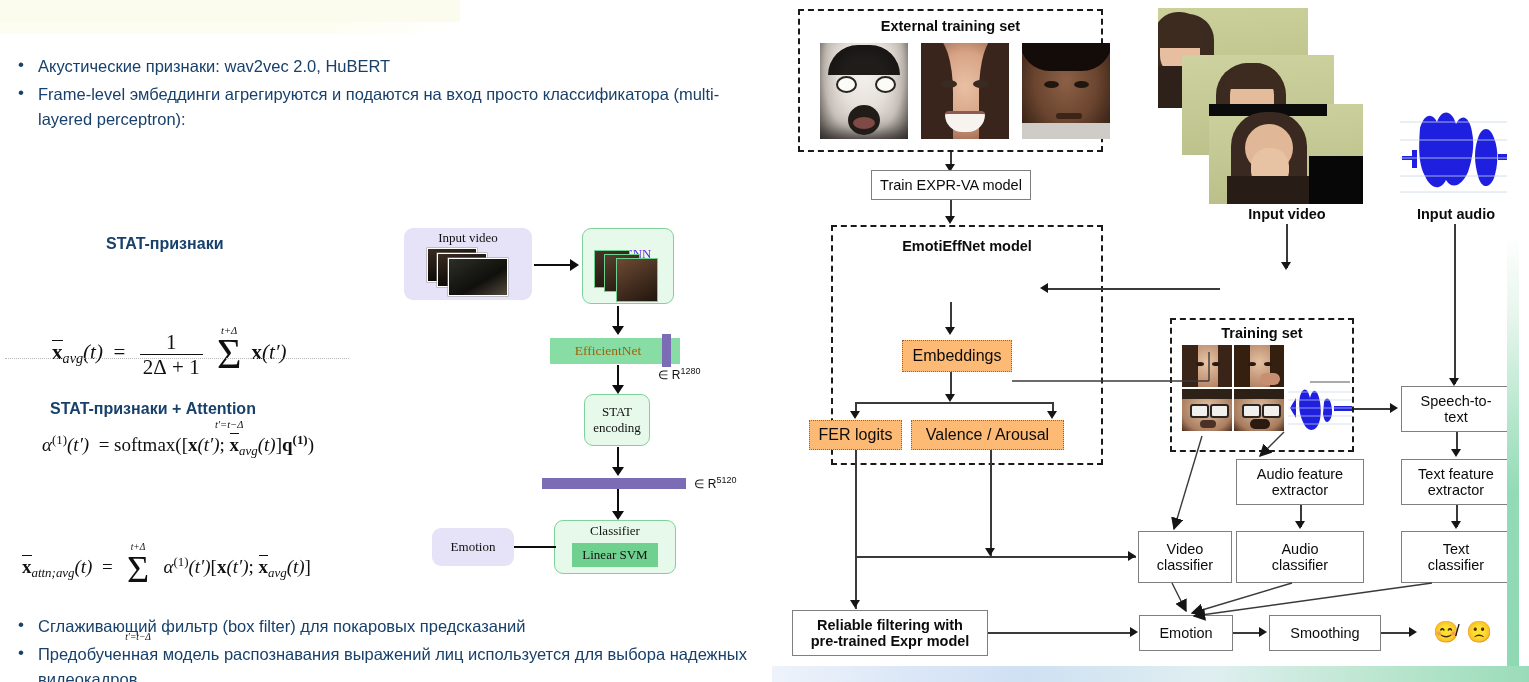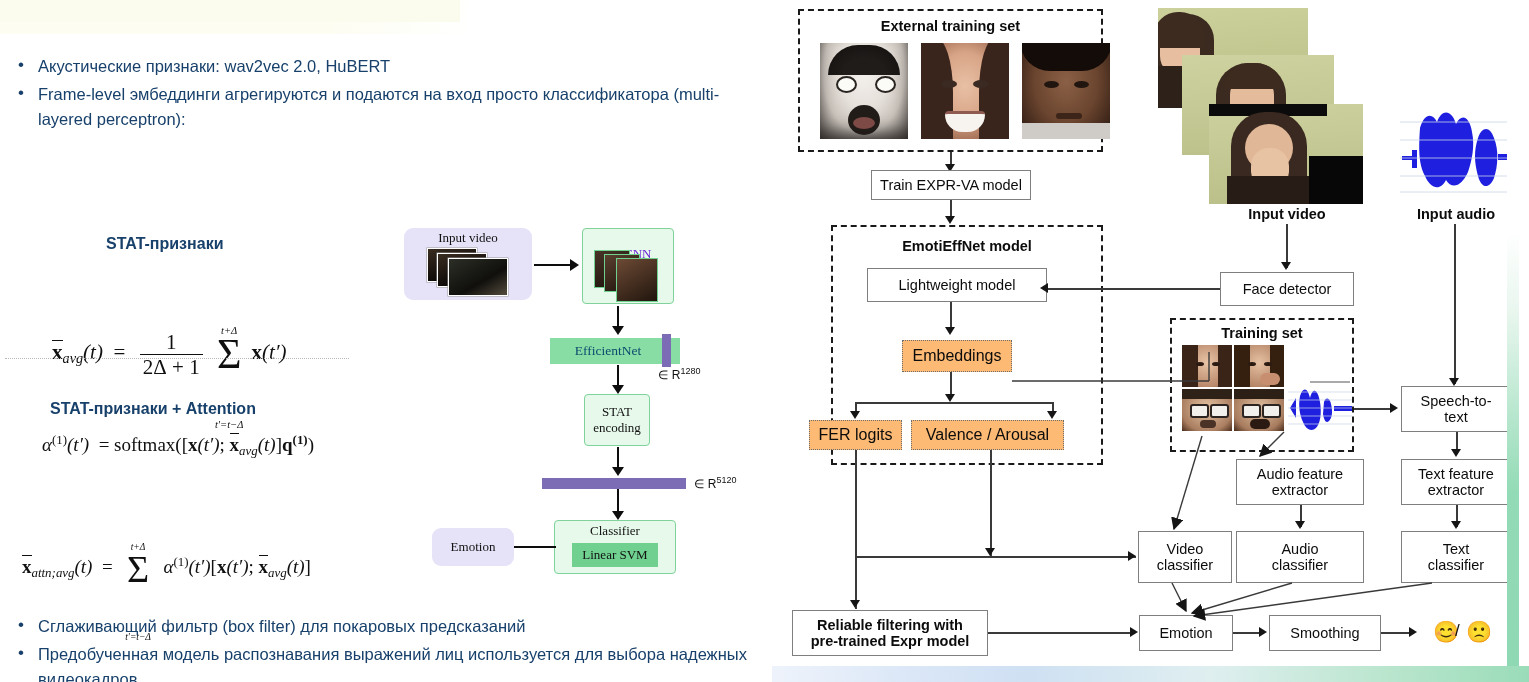--- a/index.html
+++ b/index.html
@@ -99,21 +99,21 @@
 
   
   #pipeline{position:absolute;left:404px;top:226px;width:340px;height:340px;}
   .pbox{
     position:absolute;box-sizing:border-box;
     display:flex;align-items:center;justify-content:center;
     font-family:"Liberation Serif", serif;
     text-align:center;
   }
   .lavender{background:#e6e2f7;border-radius:9px;}
-  .mintbox{background:#e6f9ea;border:1.4px solid #7fd39a;border-radius:4px;}
+  .mintbox{background:#e6f9ea;border:1.4px solid #7fd39a;border-radius:9px;}
   .mintsolid{background:#88dda4;}
   .mintsolid2{background:#6fd08f;}
   .purplebar{background:#7b6cb5;}
   .vidthumb{position:absolute;background:#17120f;border:1.2px solid #ffffff;box-shadow:0 0 0 .5px #999;}
   .facethumb{position:absolute;background:#2a1c14;border:1.4px solid #6fd08f;}
   .arrow-v{position:absolute;width:2px;background:#0d0d0d;}
   .arrow-h{position:absolute;height:2px;background:#0d0d0d;}
   .ahead-d{position:absolute;width:0;height:0;border-left:6px solid transparent;border-right:6px solid transparent;border-top:9px solid #0d0d0d;}
   .ahead-r{position:absolute;width:0;height:0;border-top:6px solid transparent;border-bottom:6px solid transparent;border-left:9px solid #0d0d0d;}
   .ahead-l{position:absolute;width:0;height:0;border-top:6px solid transparent;border-bottom:6px solid transparent;border-right:9px solid #0d0d0d;}
@@ -212,21 +212,21 @@
     <div class="pbox mintbox" style="left:178px;top:2px;width:92px;height:76px;"></div>
     <div style="position:absolute;left:178px;top:20px;width:92px;text-align:center;font-family:'Liberation Serif',serif;font-size:13px;color:#6d28d9;">MTCNN</div>
     <div class="facethumb" style="left:190px;top:24px;width:34px;height:36px;background:linear-gradient(150deg,#4a3328,#171009);"></div>
     <div class="facethumb" style="left:200px;top:28px;width:34px;height:36px;background:linear-gradient(150deg,#5a3f2e,#1b120b);"></div>
     <div class="facethumb" style="left:212px;top:32px;width:40px;height:42px;background:linear-gradient(150deg,#6d4a35,#20150d);"></div>
 
     <div class="arrow-v" style="left:213px;top:80px;height:24px;"></div>
     <div class="ahead-d" style="left:208px;top:100px;"></div>
 
     <div class="pbox mintsolid" style="left:146px;top:112px;width:130px;height:26px;"></div>
-    <div style="position:absolute;left:146px;top:117px;width:116px;text-align:center;font-family:'Liberation Serif',serif;font-size:13.5px;color:#0c4a6e;">EfficientNet</div>
+    <div style="position:absolute;left:146px;top:117px;width:116px;text-align:center;font-family:'Liberation Serif',serif;font-size:13.5px;color:#a16207;">EfficientNet</div>
     <div class="purplebar" style="position:absolute;left:258px;top:108px;width:9px;height:33px;"></div>
     <div class="dimlab" style="left:254px;top:140px;">
       <span>∈ R</span><sup>1280</sup>
     </div>
 
     <div class="arrow-v" style="left:213px;top:139px;height:24px;"></div>
     <div class="ahead-d" style="left:208px;top:159px;"></div>
 
     <div class="pbox mintbox" style="left:180px;top:168px;width:66px;height:52px;flex-direction:column;">
       <div style="font-size:13px;color:#111;">STAT</div>
@@ -293,21 +293,20 @@
       <div class="ln-v" style="left:178px;top:152px;height:17px;"></div>
       <div class="hd-d" style="left:173px;top:164px;"></div>
 
       <div class="dbox" style="left:99px;top:170px;width:160px;height:30px;">Train EXPR-VA model</div>
       <div class="ln-v" style="left:178px;top:200px;height:21px;"></div>
       <div class="hd-d" style="left:173px;top:216px;"></div>
 
       <div class="ddash" style="left:59px;top:225px;width:272px;height:240px;"></div>
       <div class="dlabel" style="left:59px;top:238px;width:272px;">EmotiEffNet model</div>
 
-      <div class="dbox" style="left:95px;top:268px;width:180px;height:34px;">Lightweight model</div>
       <div class="ln-v" style="left:178px;top:302px;height:30px;"></div>
       <div class="hd-d" style="left:173px;top:327px;"></div>
 
       <div class="ddot" style="left:130px;top:340px;width:110px;height:32px;">Embeddings</div>
       <div class="ln-v" style="left:178px;top:372px;height:27px;"></div>
       <div class="hd-d" style="left:173px;top:394px;"></div>
 
       <div class="ln-h" style="left:83px;top:402px;width:197px;"></div>
       <div class="ln-v" style="left:83px;top:402px;height:13px;"></div>
       <div class="hd-d" style="left:78px;top:411px;"></div>
@@ -367,21 +366,20 @@
           <line x1="628" y1="192" x2="740" y2="192"></line>
         </g>
       </svg>
       <div class="dlabel" style="left:624px;top:206px;width:120px;font-weight:600;">Input audio</div>
 
       <div class="ln-v" style="left:514px;top:224px;height:44px;"></div>
       <div class="hd-d" style="left:509px;top:262px;"></div>
       <div class="ln-v" style="left:682px;top:224px;height:160px;"></div>
       <div class="hd-d" style="left:677px;top:378px;"></div>
 
-      <div class="dbox" style="left:448px;top:272px;width:134px;height:34px;">Face detector</div>
 
       <div class="ln-h" style="left:276px;top:288px;width:172px;"></div>
       <div class="hd-l" style="left:268px;top:283px;"></div>
 
       <div class="ddash" style="left:398px;top:318px;width:184px;height:134px;"></div>
       <div class="dlabel" style="left:398px;top:325px;width:184px;">Training set</div>
       <div class="photo" style="left:410px;top:345px;width:50px;height:42px;background:radial-gradient(ellipse at 50% 42%,#e8c4a6,#b9886a 70%,#54331f 100%);">
         <div style="position:absolute;left:-4px;top:-4px;width:20px;height:50px;background:#3a2418;"></div>
         <div style="position:absolute;right:-4px;top:-4px;width:18px;height:50px;background:#3a2418;"></div>
         <div style="position:absolute;left:14px;top:17px;width:8px;height:4px;background:#2a1a12;border-radius:50%;"></div>

